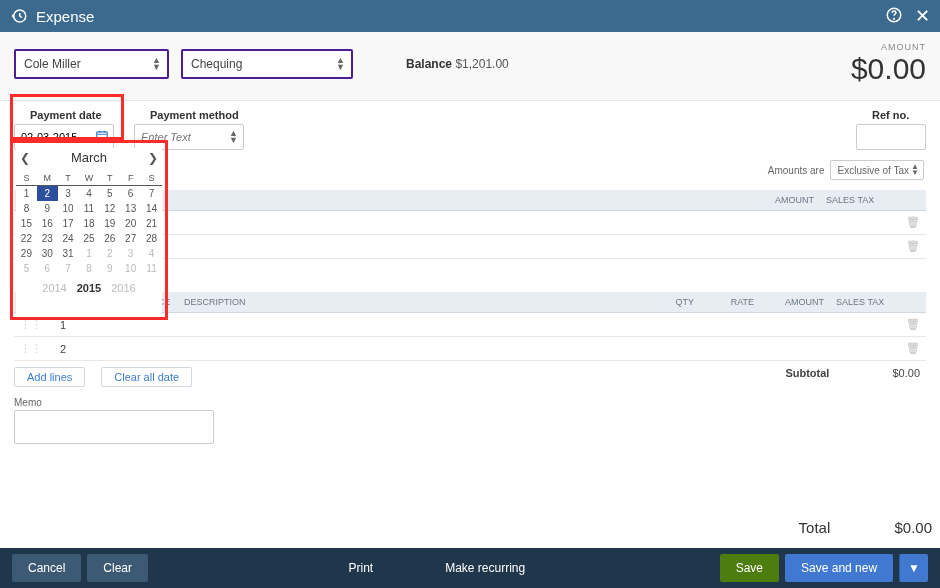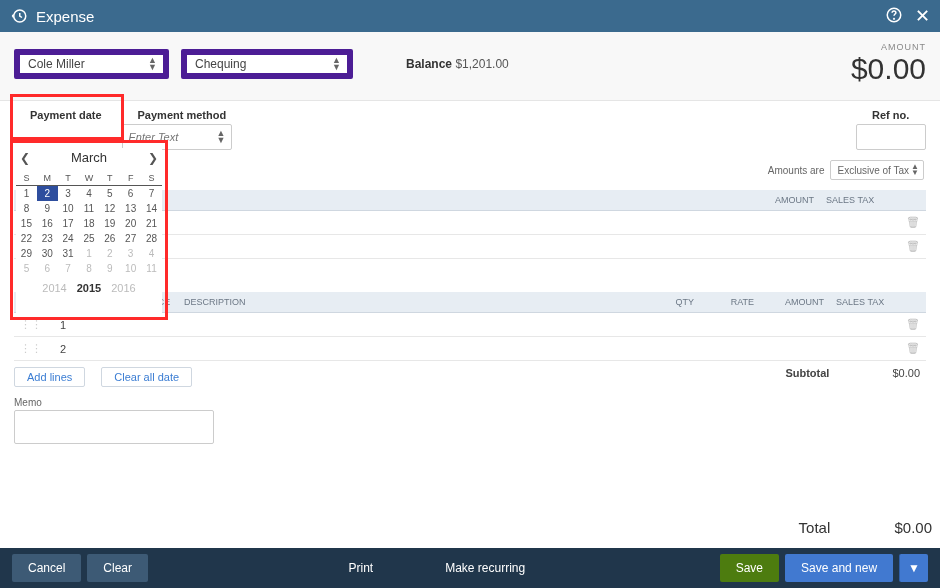--- a/index.html
+++ b/index.html
@@ -5,21 +5,21 @@
 * { box-sizing: border-box; margin: 0; padding: 0; font-family: "Helvetica Neue", Arial, sans-serif; }
 body { width: 940px; height: 588px; overflow: hidden; background: #fff; font-size: 12px; color: #444; position: relative; }
 
 .header-bar { background: #3b6a8e; height: 32px; display: flex; align-items: center; padding: 0 10px; color: #fff; }
 .header-bar .logo-icon { width: 18px; height: 18px; margin-right: 8px; border-radius: 50%; display:flex; align-items:center; justify-content:center;}
 .header-bar .title { font-size: 15px; font-weight: 400; flex: 1; }
 .header-bar .help-icon { margin-right: 12px; cursor: pointer; }
 .header-bar .close-icon { cursor: pointer; font-size: 18px; }
 
 .top-strip { display: flex; align-items: center; padding: 10px 14px 14px; border-bottom: 1px solid #e5e5e5; background:#f8f8f8;}
-.select-box { background: #fff; border: 6px solid #4c1d95; height: 30px; display: flex; align-items: center; padding: 0 8px; border-radius: 2px; position: relative; }
+.select-box { background: #fff; border: 2px solid #4c1d95; height: 30px; display: flex; align-items: center; padding: 0 8px; border-radius: 2px; position: relative; }
 .payee-select { width: 155px; margin-right: 12px; }
 .account-select { width: 172px; margin-right: 25px; }
 .select-box .caret { position: absolute; right: 6px; font-size: 9px; color: #666; line-height: 7px; }
 .balance-label { font-size: 12px; color: #555; }
 .balance-label b { color: #333; font-weight:600;padding-left:28px;}
 .amount-block { margin-left: auto; text-align: right; }
 .amount-label { font-size: 9px; color: #888; letter-spacing: 1px; }
 .amount-value { font-size: 30px; color: #333; font-weight: 300; }
 
 .form-area { padding: 8px 14px; }
@@ -126,20 +126,29 @@
   <div class="amount-block">
     <div class="amount-label">AMOUNT</div>
     <div class="amount-value">$0.00</div>
   </div>
 </div>
 
 <div class="form-area">
   <div class="field-row">
     <div class="field-group">
       <span class="field-label">Payment date</span>
+      <div class="date-input-wrapper">
+        <input class="date-input" value="02-03-2015" style="">
+        <span class="cal-btn">
+          <svg width="14" height="14" viewBox="0 0 24 24" fill="none" stroke="#3f7fbf" stroke-width="2">
+              <rect x="3" y="5" width="18" height="16" rx="1"></rect>
+              <path d="M3 9h18M8 3v4M16 3v4"></path>
+            </svg>
+        </span>
+      </div>
     </div>
     <div class="field-group">
       <span class="field-label">Payment method</span>
       <div class="paymethod-wrap">
         <input class="paymethod-input" placeholder="Enter Text" style="">
         <span class="paymethod-caret">▲<br>▼</span>
       </div>
     </div>
     <div class="field-group refno-group">
       <span class="field-label">Ref no.</span>

